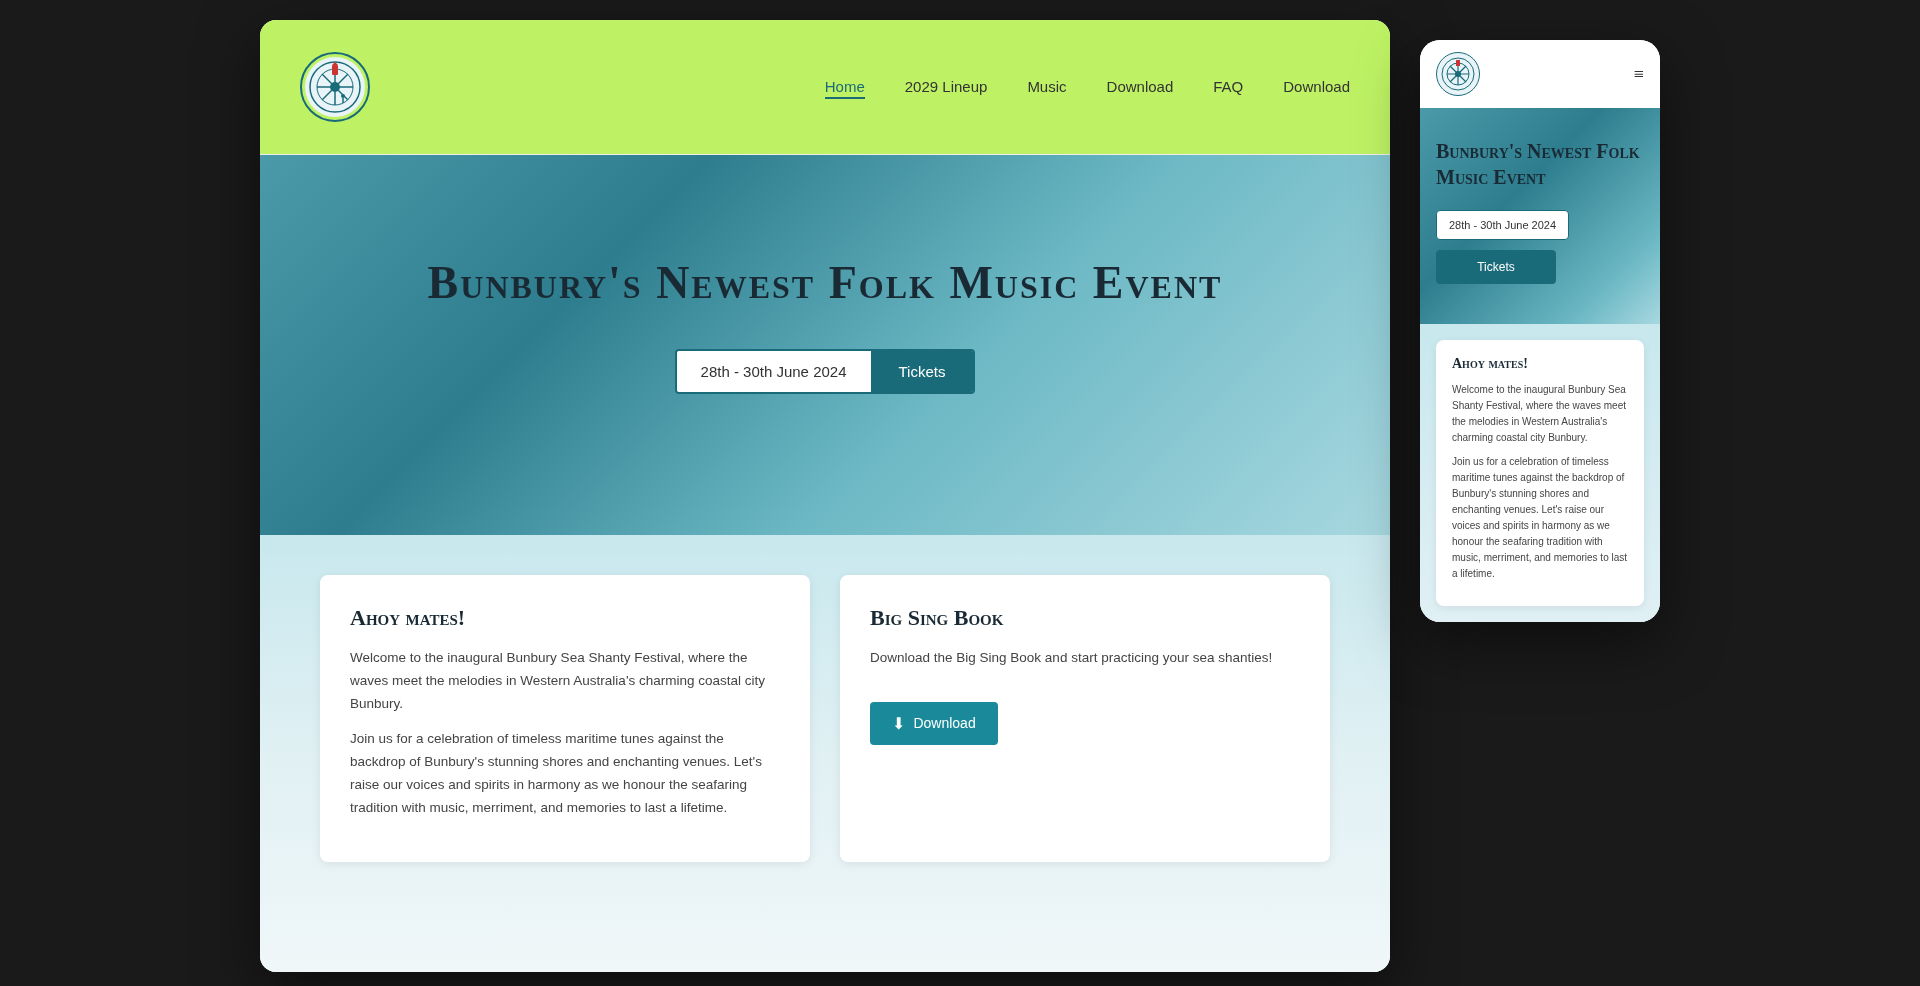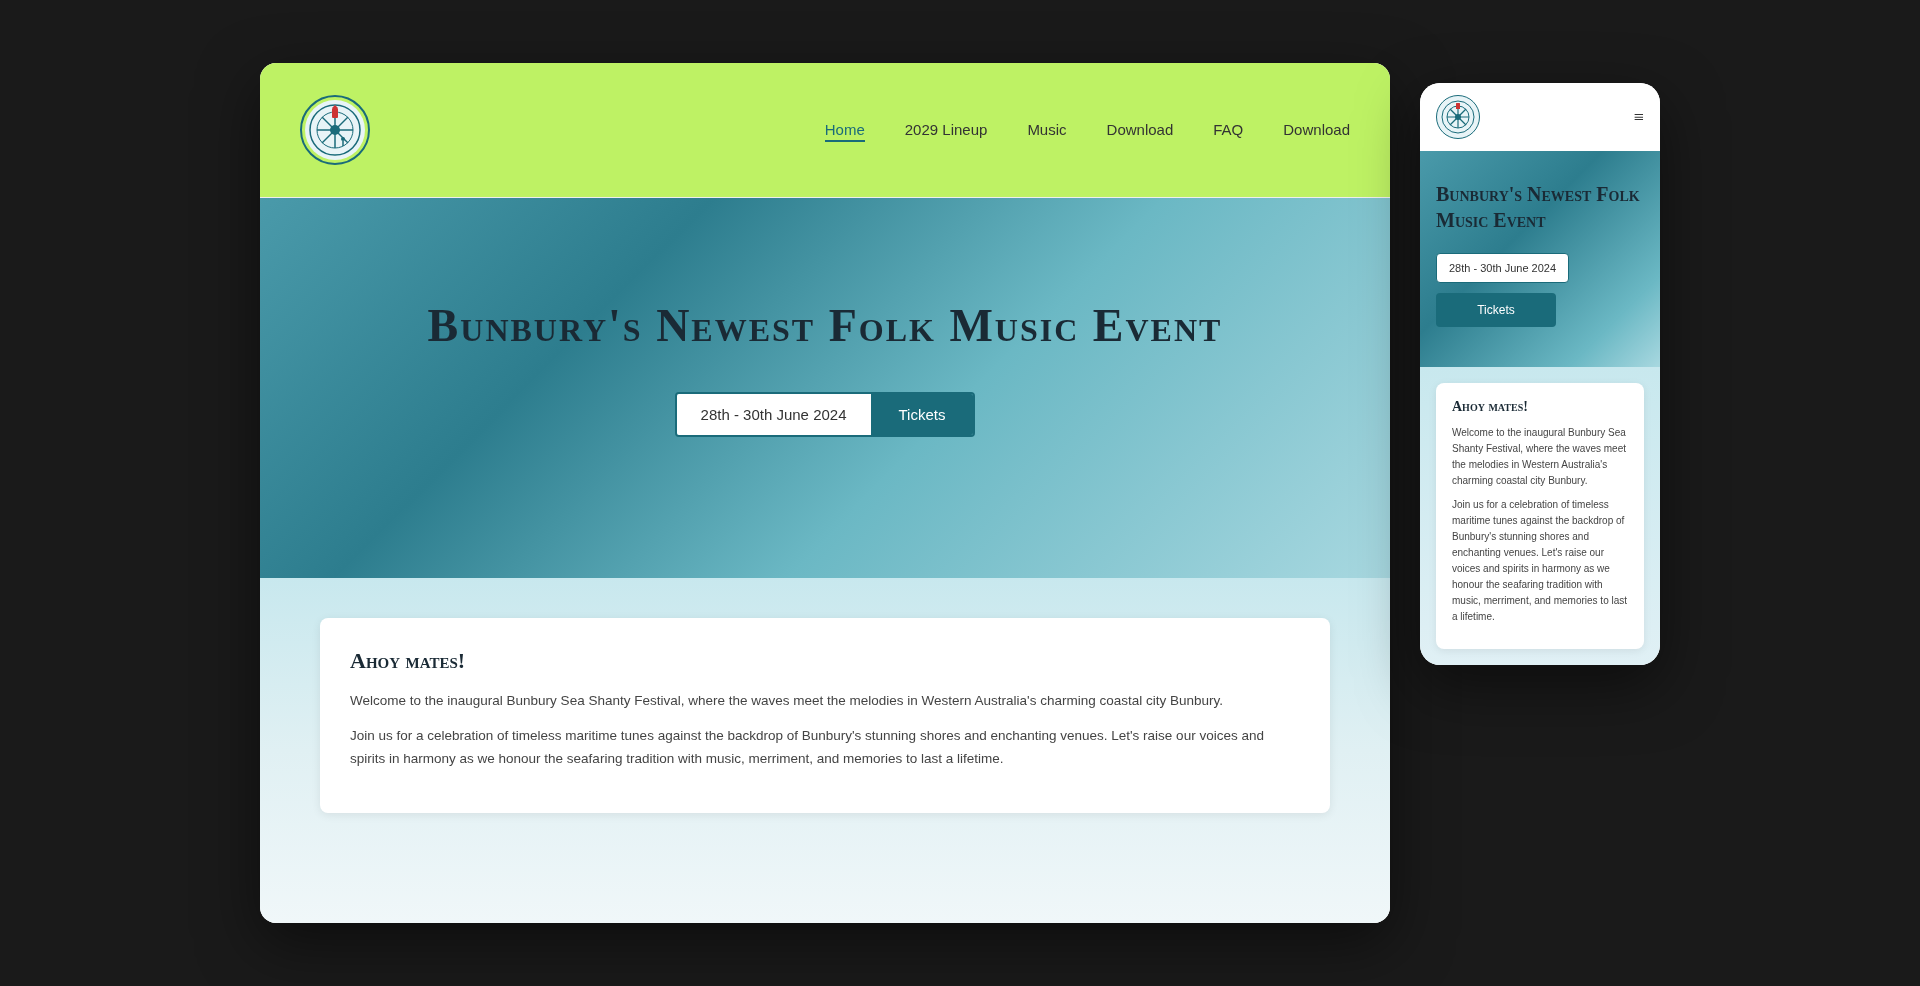--- a/index.html
+++ b/index.html
@@ -367,20 +367,28 @@
 
     <section class="cards-section">
       <div class="cards-row">
 
         <div class="card">
           <h2 class="card-title">Ahoy mates!</h2>
           <p class="card-text">Welcome to the inaugural Bunbury Sea Shanty Festival, where the waves meet the melodies in Western Australia's charming coastal city Bunbury.</p>
           <p class="card-text">Join us for a celebration of timeless maritime tunes against the backdrop of Bunbury's stunning shores and enchanting venues. Let's raise our voices and spirits in harmony as we honour the seafaring tradition with music, merriment, and memories to last a lifetime.</p>
         </div>
 
+        <div class="card">
+          <h2 class="card-title">Big Sing Book</h2>
+          <p class="card-text">Download the Big Sing Book and start practicing your sea shanties!</p>
+          <button class="download-btn">
+            <span class="download-icon">⬇</span>
+            <span>Download</span>
+          </button>
+        </div>
 
       </div>
 
 
     </section>
 
   </div>
 
   <div class="mobile-mockup">
 

